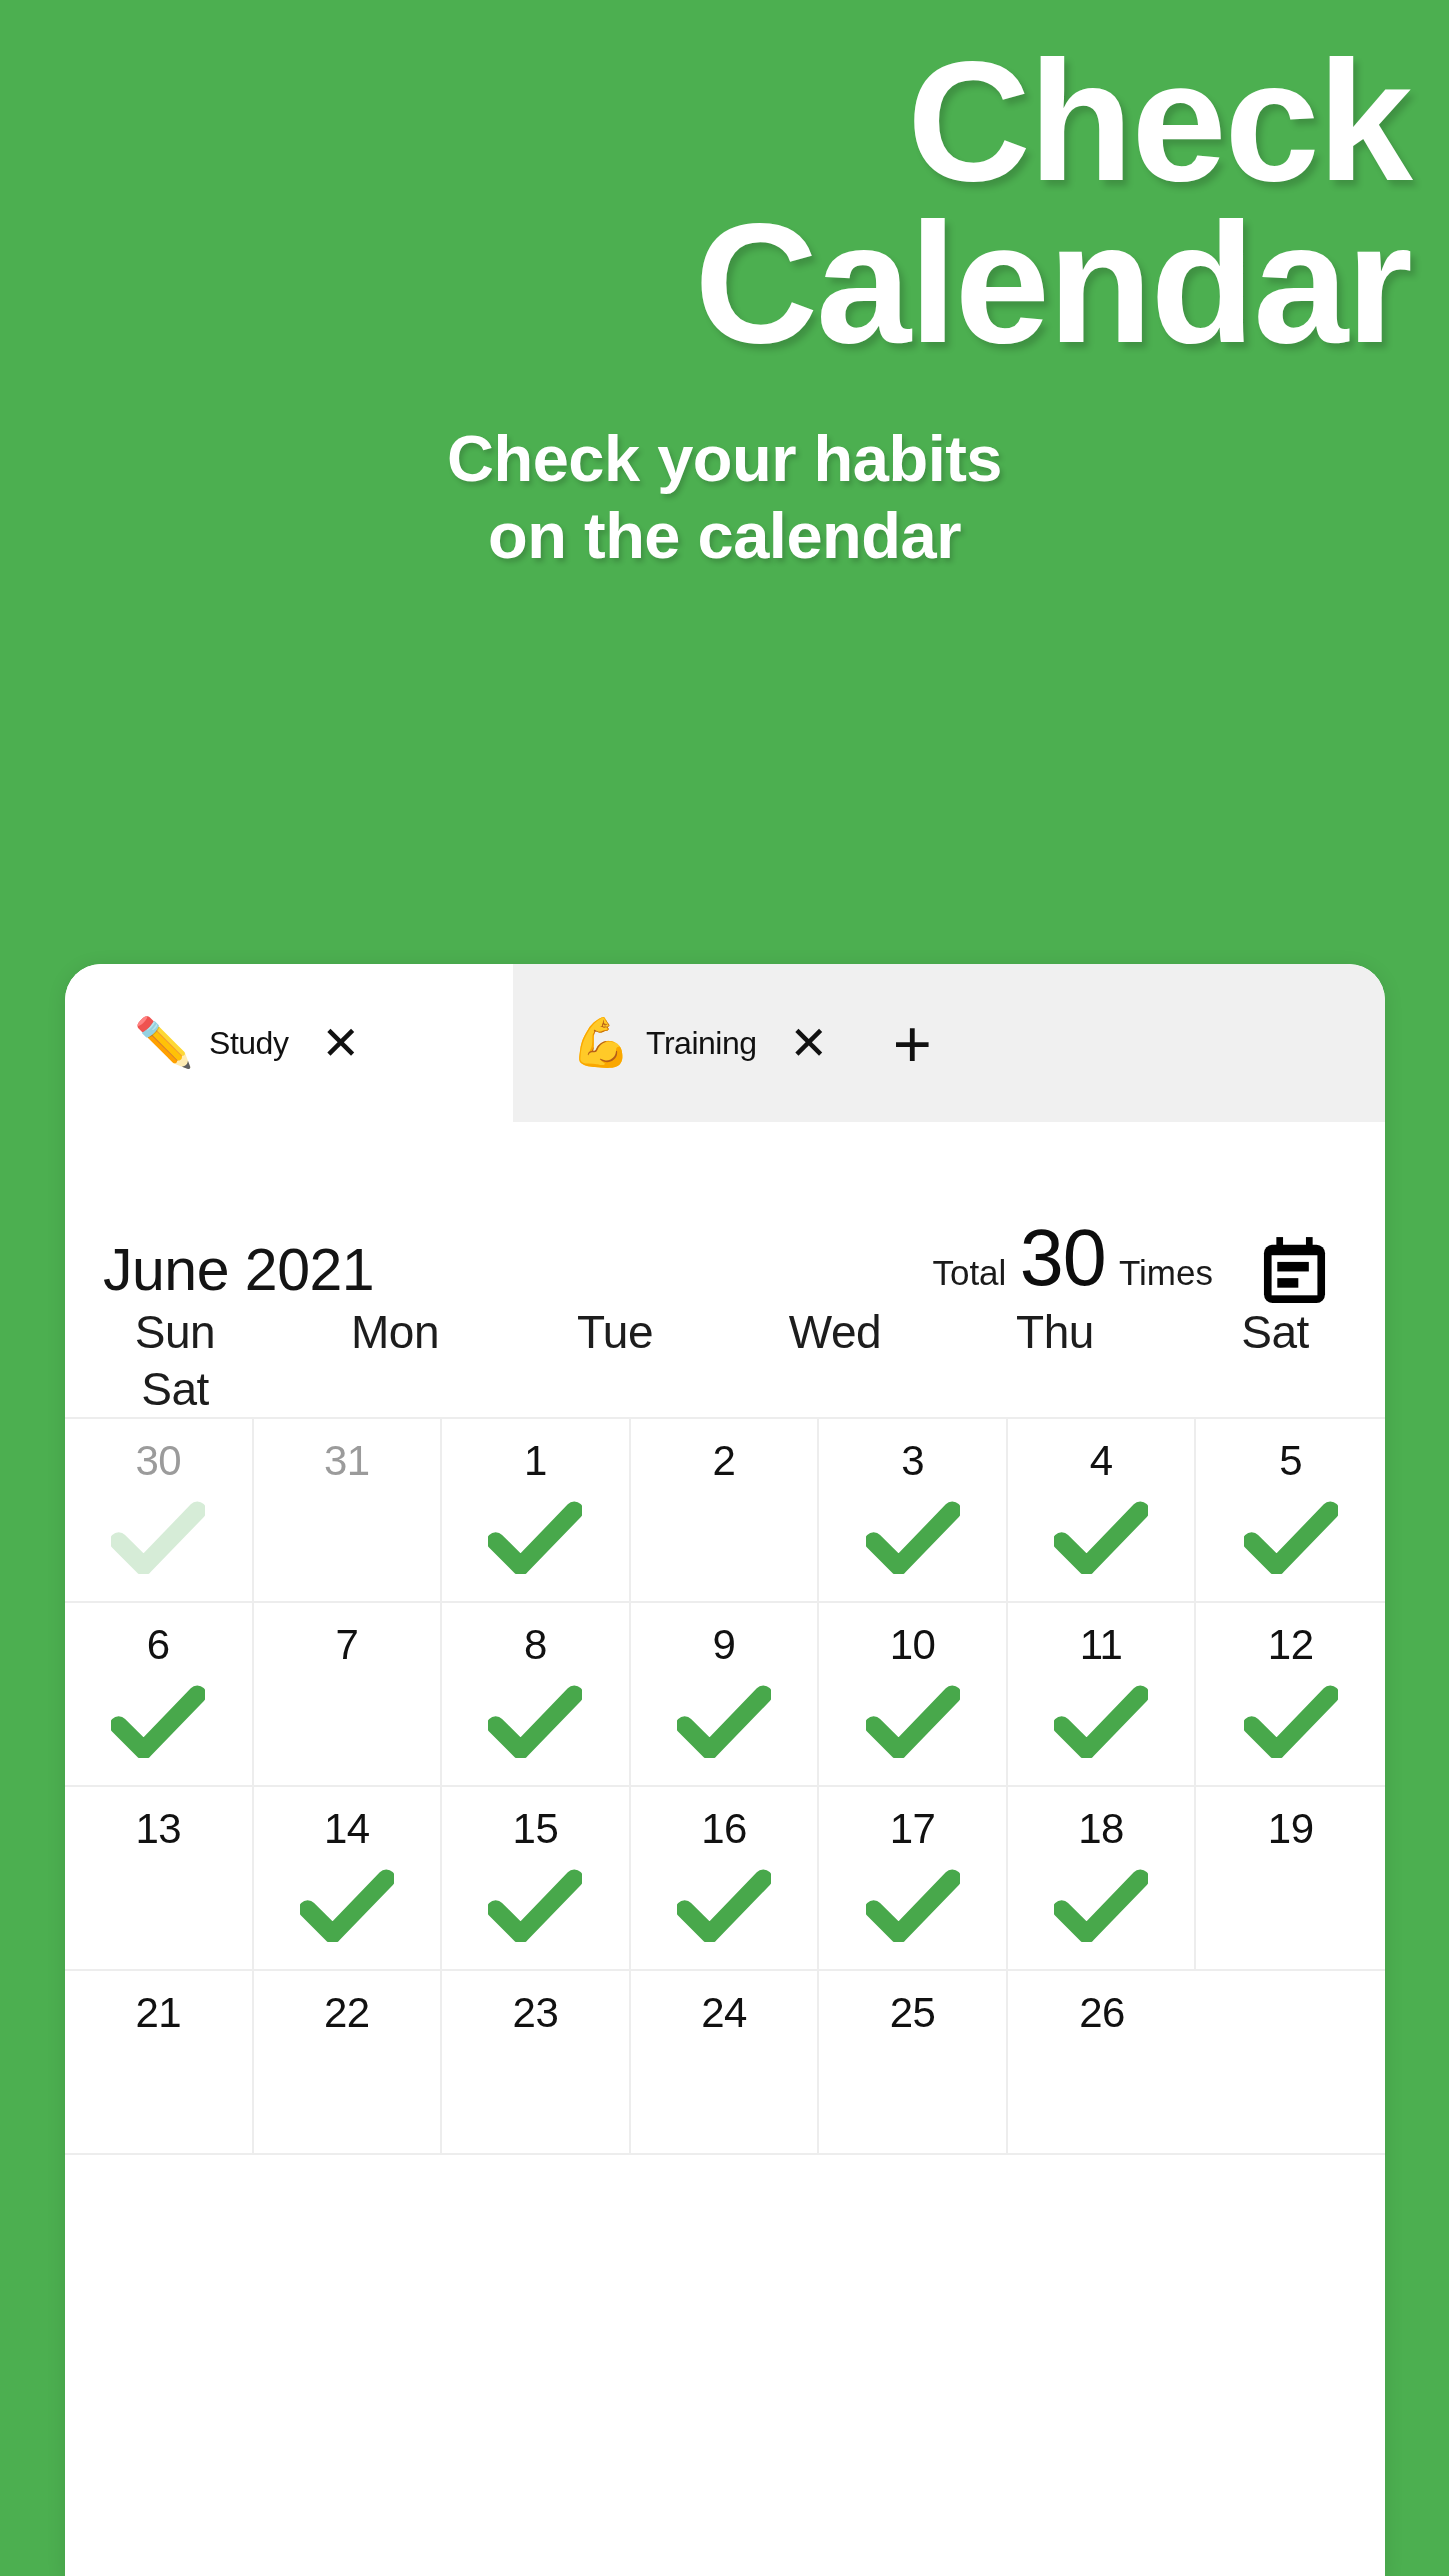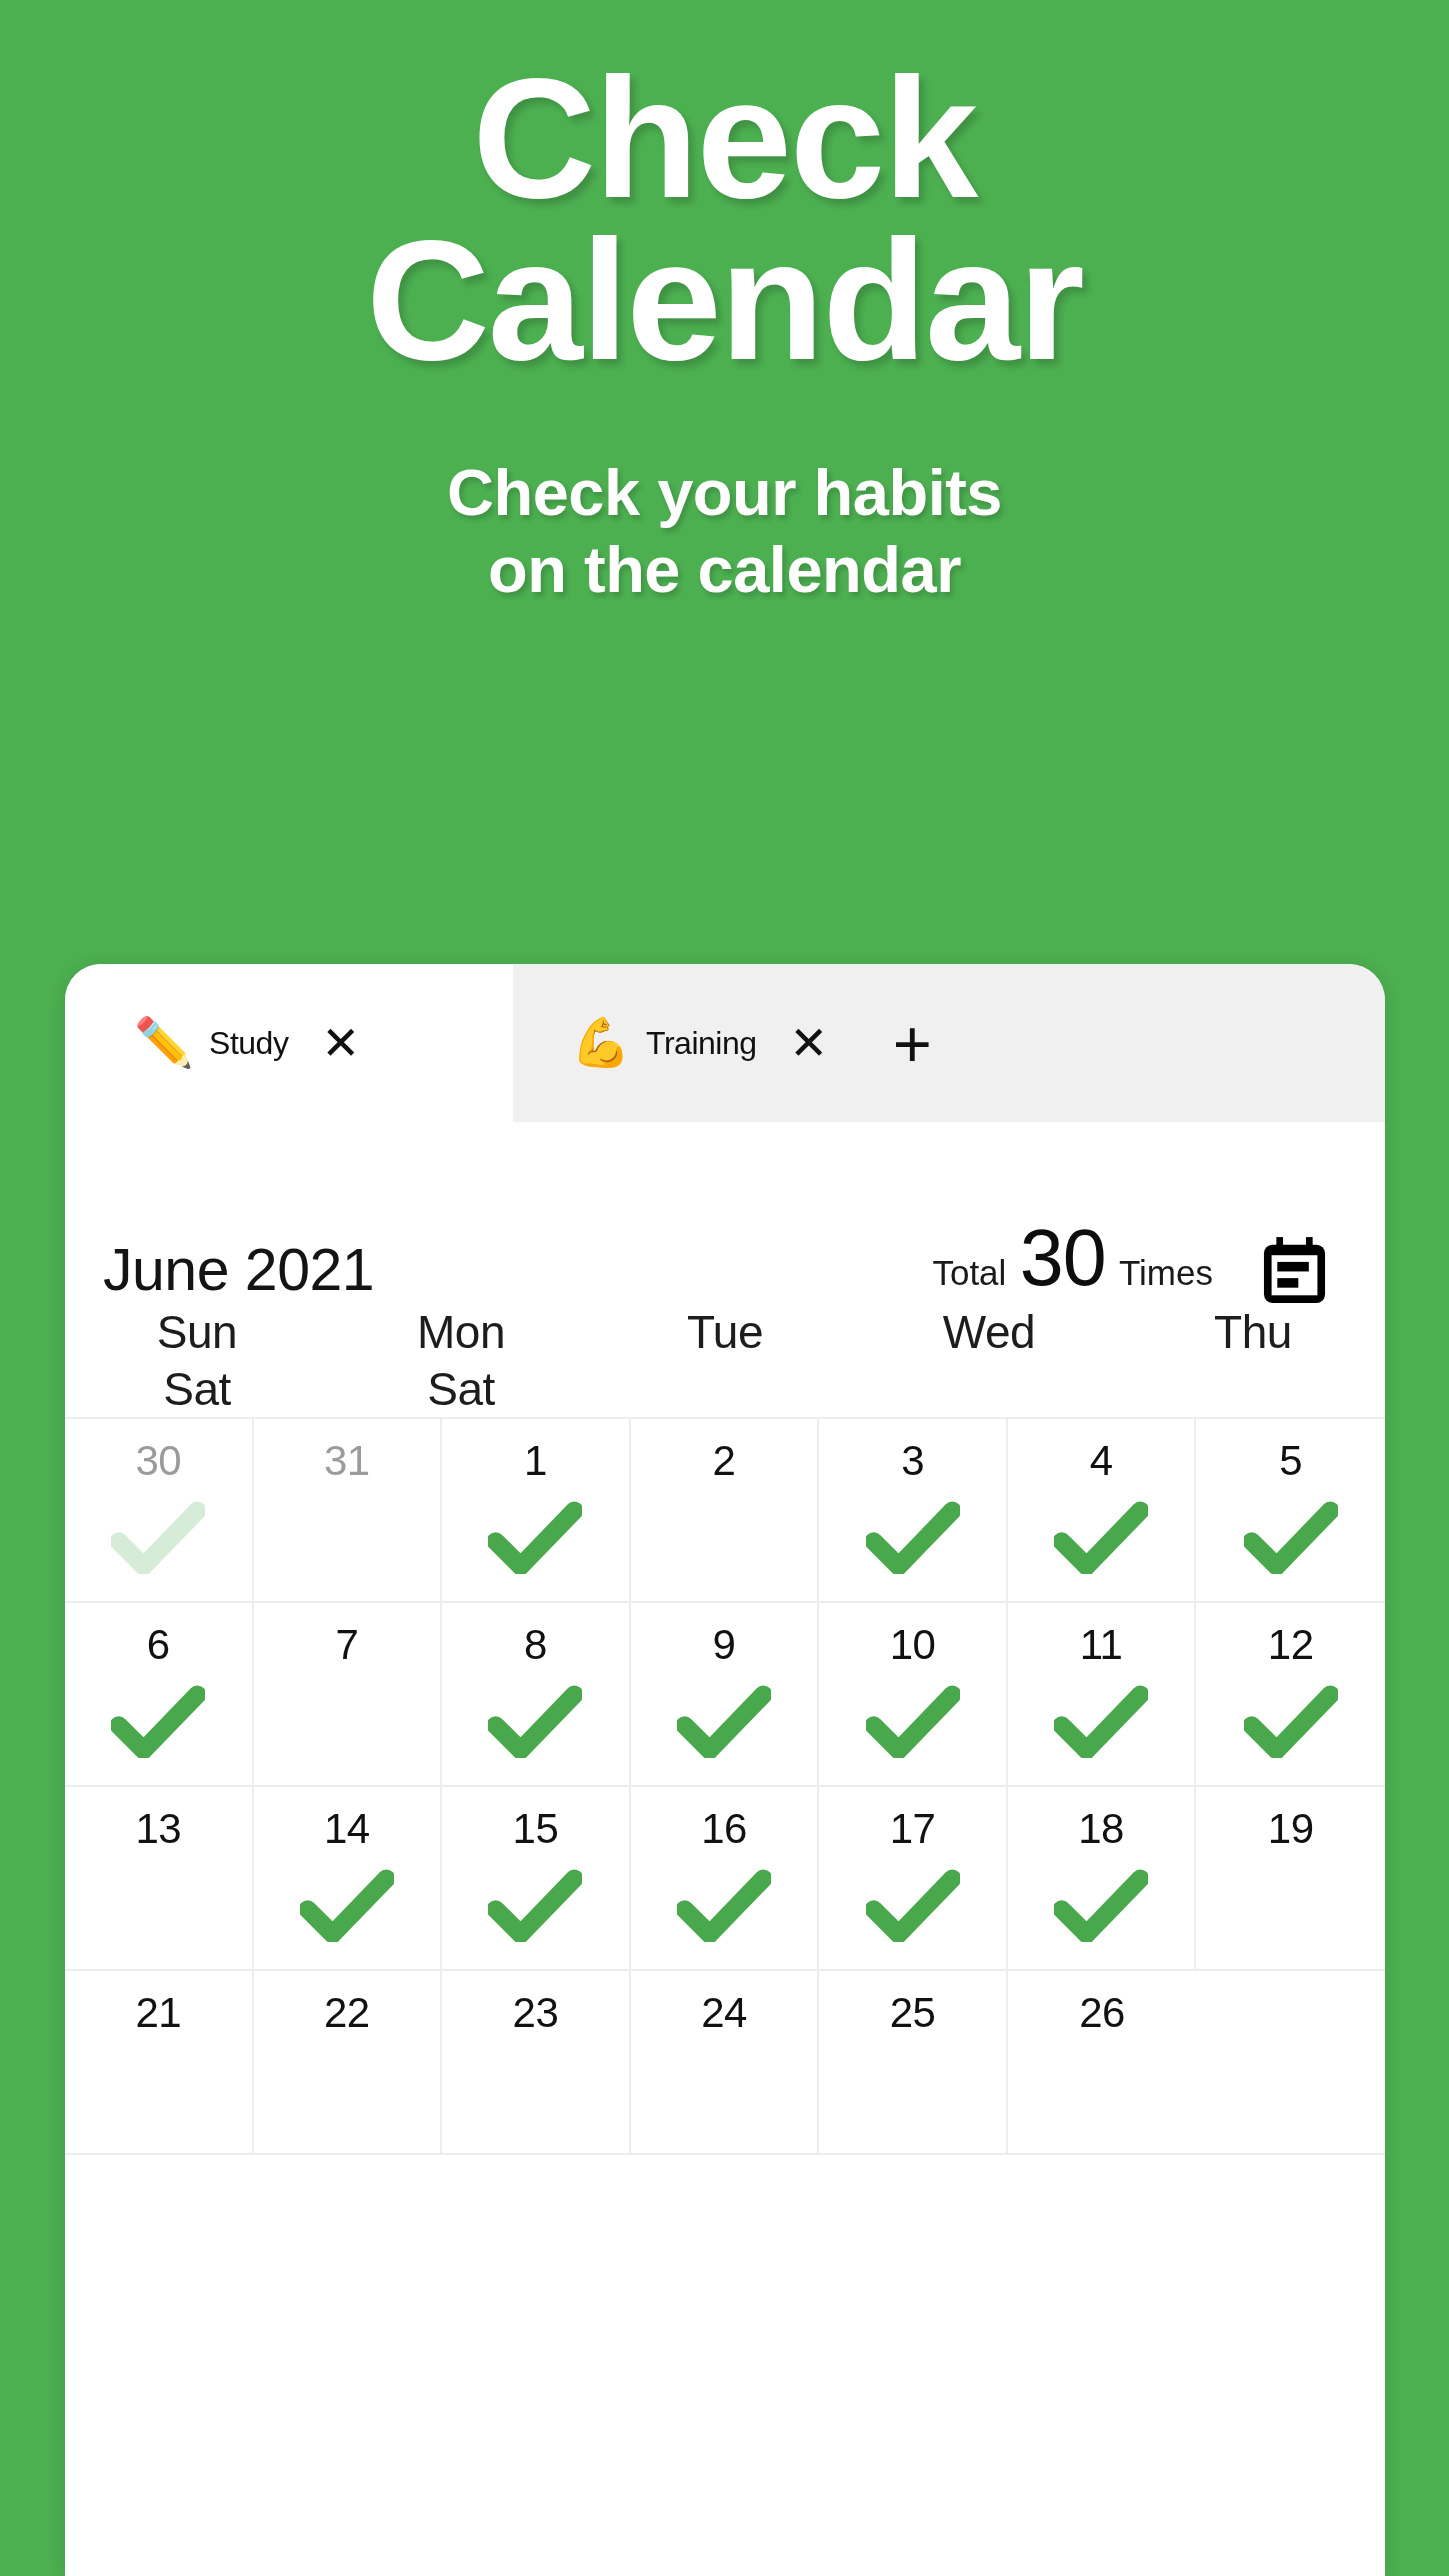--- a/index.html
+++ b/index.html
@@ -24,22 +24,23 @@
     text-align: center;
   }
   .promo-title {
     font-family: "Liberation Sans Narrow", "Liberation Sans", sans-serif;
     font-weight: bold;
     font-size: 171px;
     line-height: 0.95;
     color: #ffffff;
     letter-spacing: -1.9px;
     text-shadow: 4.8px 5.8px 6.7px rgba(0,0,0,0.17);
-    margin: 17px;
+    margin: 0;
     padding: 0 38px;
+    text-align: right;
   }
   .promo-title .tl {
     display: block;
   }
   .promo-sub {
     margin: 0;
     padding: 56px 38px 0 38px;
     font-family: "Liberation Sans Narrow", "Liberation Sans", sans-serif;
     font-weight: bold;
     font-size: 65px;
@@ -162,21 +163,21 @@
   .cal-icon {
     width: 63px;
     height: 67px;
     flex: 0 0 auto;
     cursor: pointer;
   }
 
   
   .weekdays {
     display: grid;
-    grid-template-columns: repeat(5, 1fr);
+    grid-template-columns: repeat(6, 1fr);
     height: 113px;
     align-items: center;
     background: #ffffff;
     border-bottom: 2.9px solid #EDEDED;
   }
   .weekday {
     text-align: center;
     font-size: 46px;
     color: #1d1d1d;
     letter-spacing: -0.5px;

